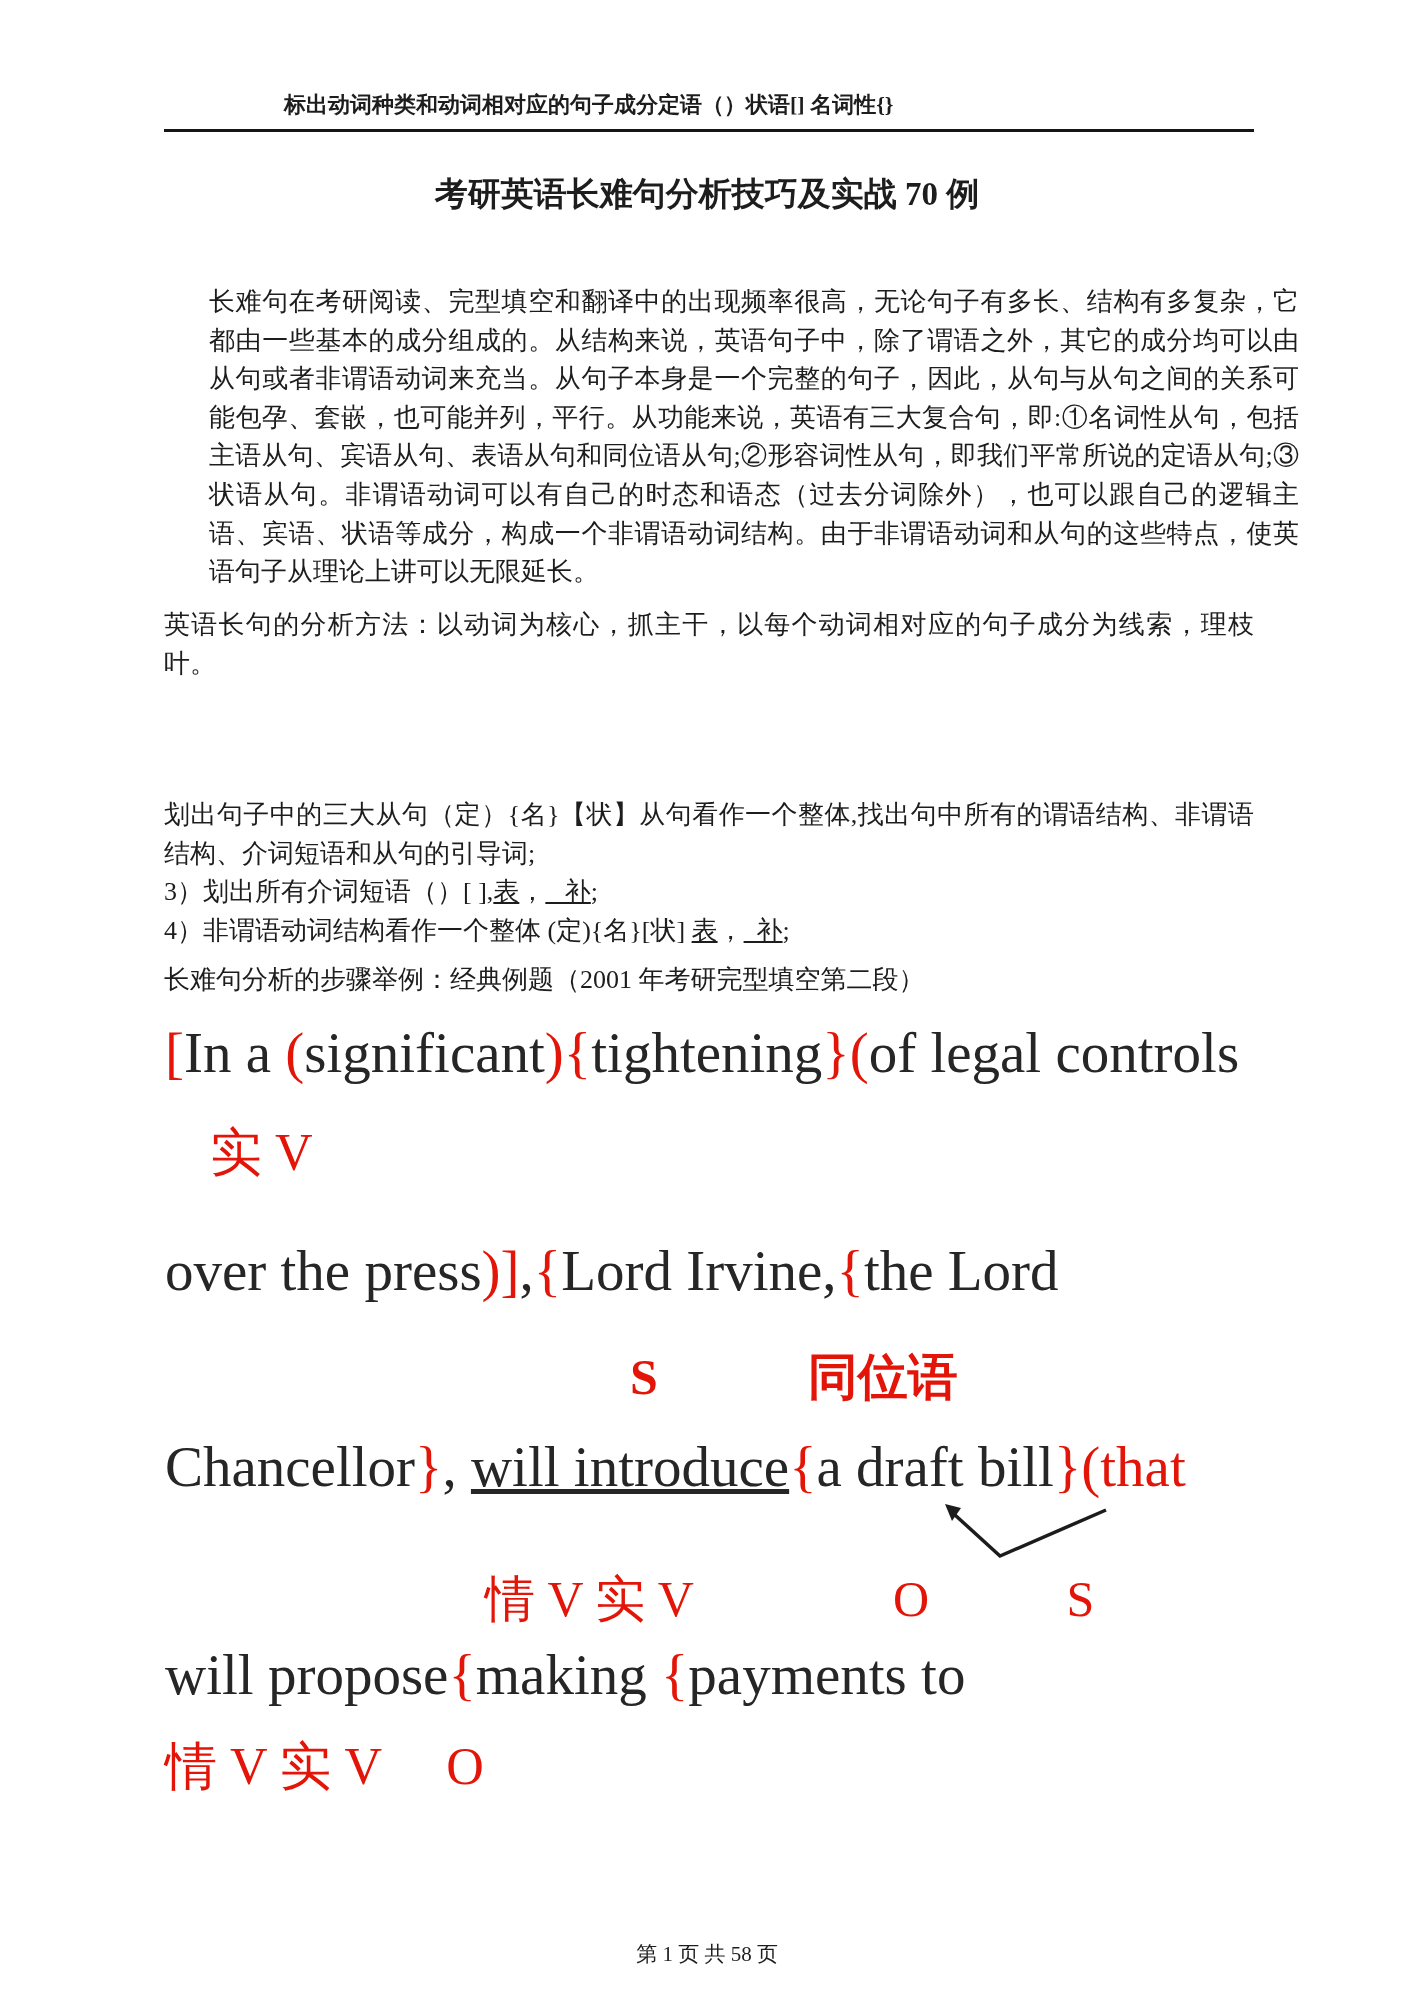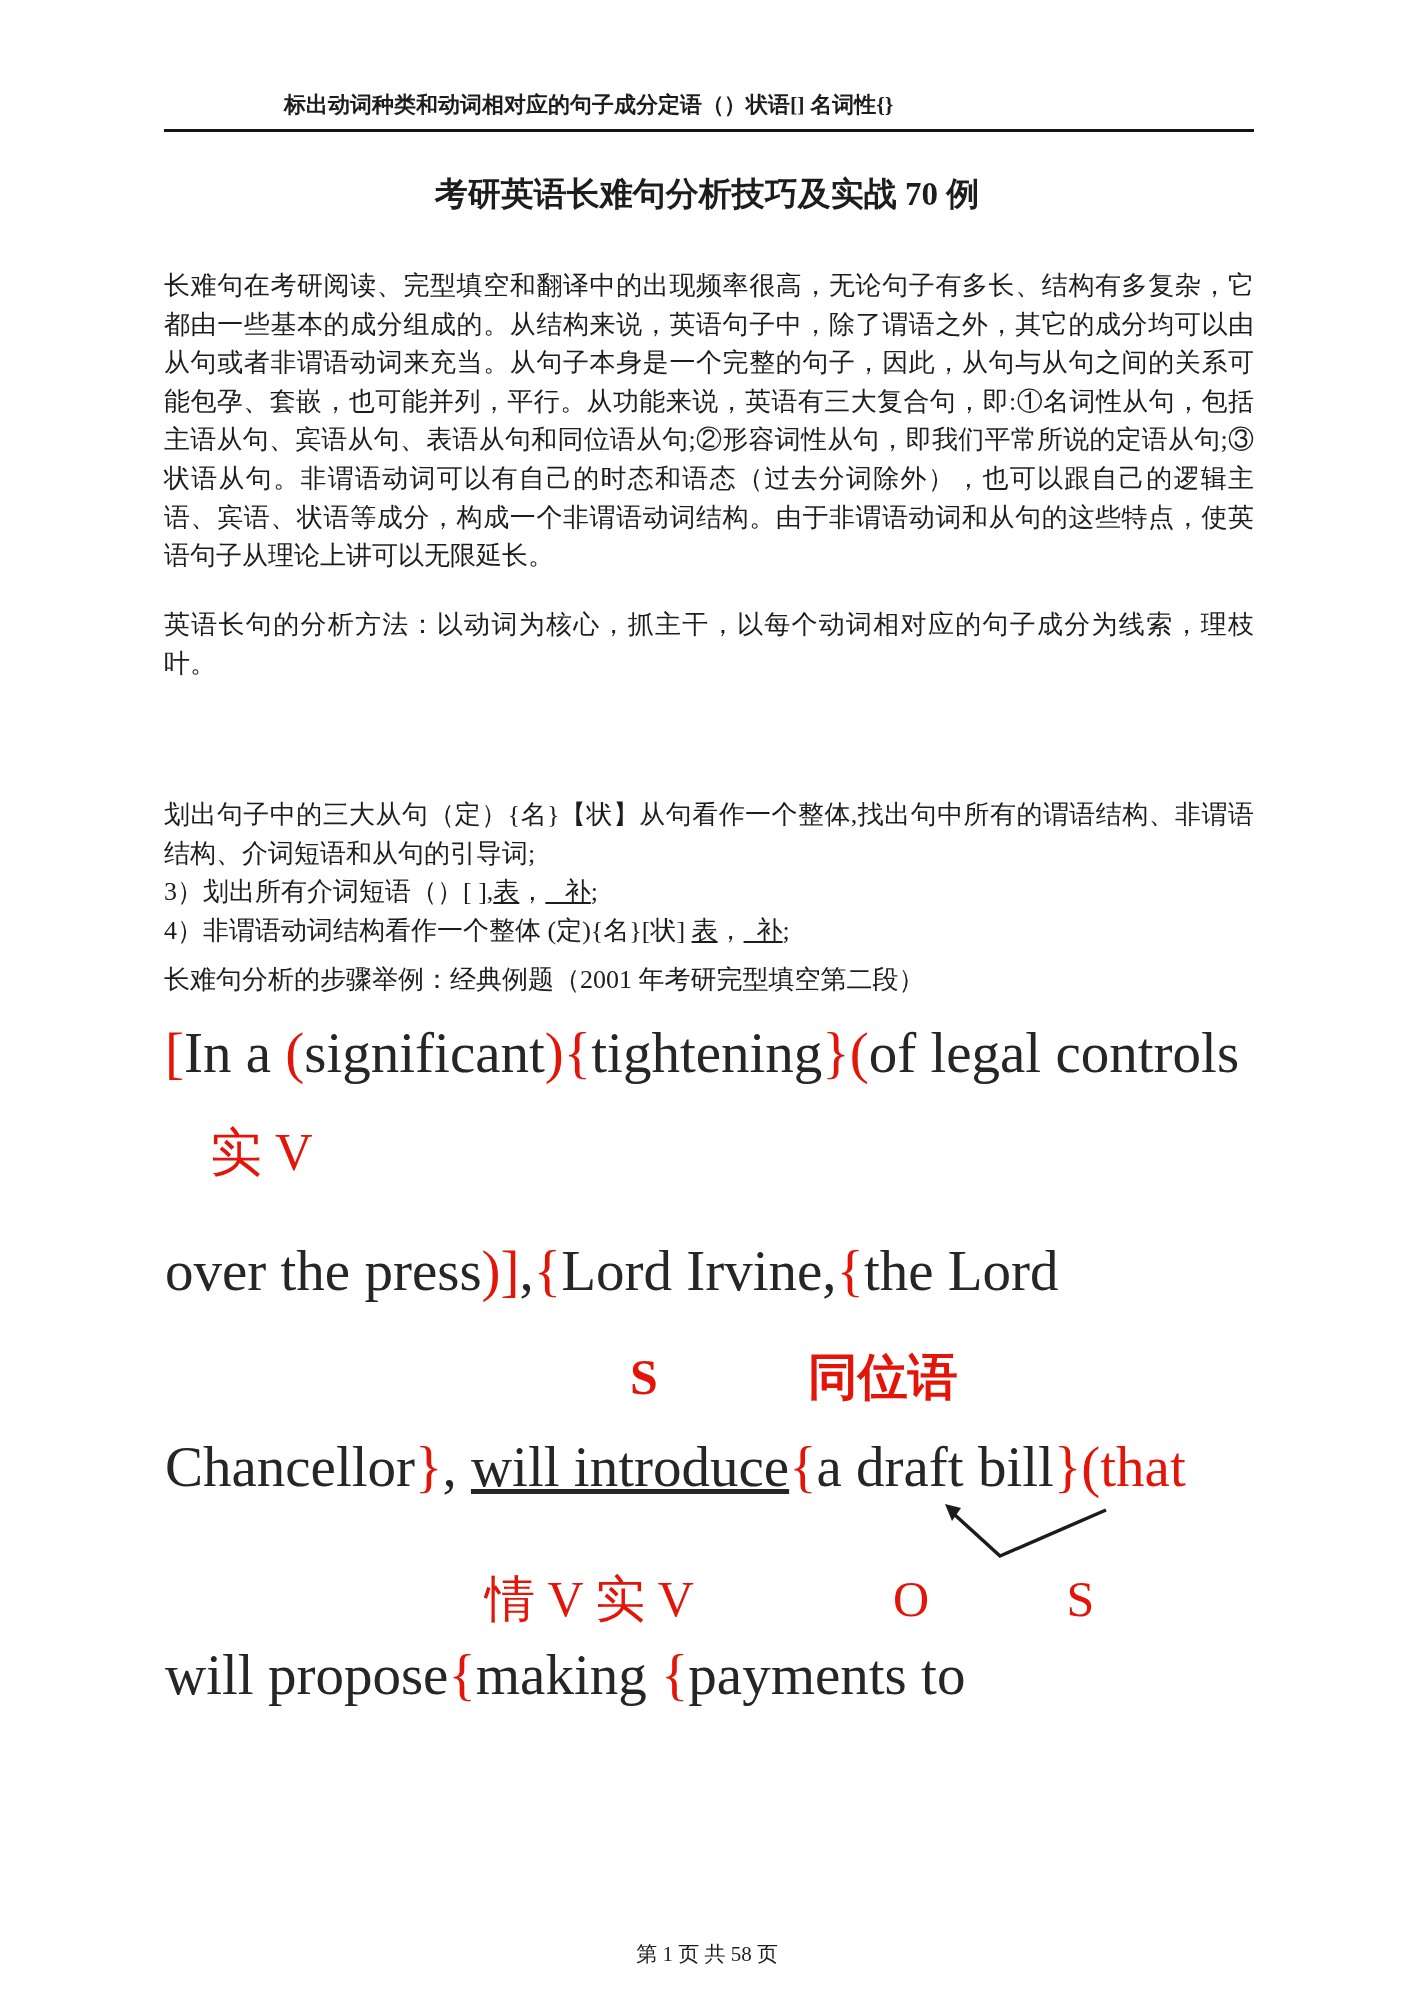--- a/index.html
+++ b/index.html
@@ -11,21 +11,21 @@
        justify-content:flex-start;font-weight:700;font-size:22px;
        border-bottom:3px solid #161616;padding-bottom:9px;}
   .hdr-left{margin-left:120px;}
   .hdr-right{margin-right:108px;}
 
   .title{position:absolute;top:172px;left:0;width:100%;text-align:center;
          font-weight:700;font-size:33px;}
 
   .para{position:absolute;left:164px;width:1090px;font-size:26px;
         line-height:38.6px;text-align:justify;}
-  #p1{top:267px;}
+  #p1{top:283px;margin-left:45px;}
   #p2{top:606px;}
   #steps{top:796px;}
   #intro{top:961px;text-align:left;}
 
   .runs{white-space:pre;}
   span.red{color:var(--red);}
   span.u{text-decoration:underline;}
 
   .ex{position:absolute;left:165px;font-size:57px;color:#262626;white-space:pre;}
   .note{position:absolute;color:var(--red);font-size:50px;white-space:pre;}
@@ -77,16 +77,17 @@
   <div class="ex" id="exE"><span>Chancellor</span><span class="red">}</span><span>, </span><span class="u">will introduce</span><span class="red">{</span><span>a draft bill</span><span class="red">}(that</span></div>
 
   <svg class="arrow" width="190" height="70" viewBox="0 0 190 70">
     <polyline points="178,14 72,60 27,19" fill="none" stroke="#1c1c1c" stroke-width="3.5"></polyline>
     <polygon points="17,8 33,12 24,25" fill="#1c1c1c"></polygon>
   </svg>
 
   <div class="note" id="noteF">情 V 实 V                O           S</div>
 
   <div class="ex" id="exG"><span>will propose</span><span class="red">{</span><span>making </span><span class="red">{</span><span>payments to</span></div>
+  <div class="note" id="noteH">情 V 实 V     O</div>
 
   <div class="footer">第 1 页 共 58 页</div>
 
 </div>
 
 </body></html>

